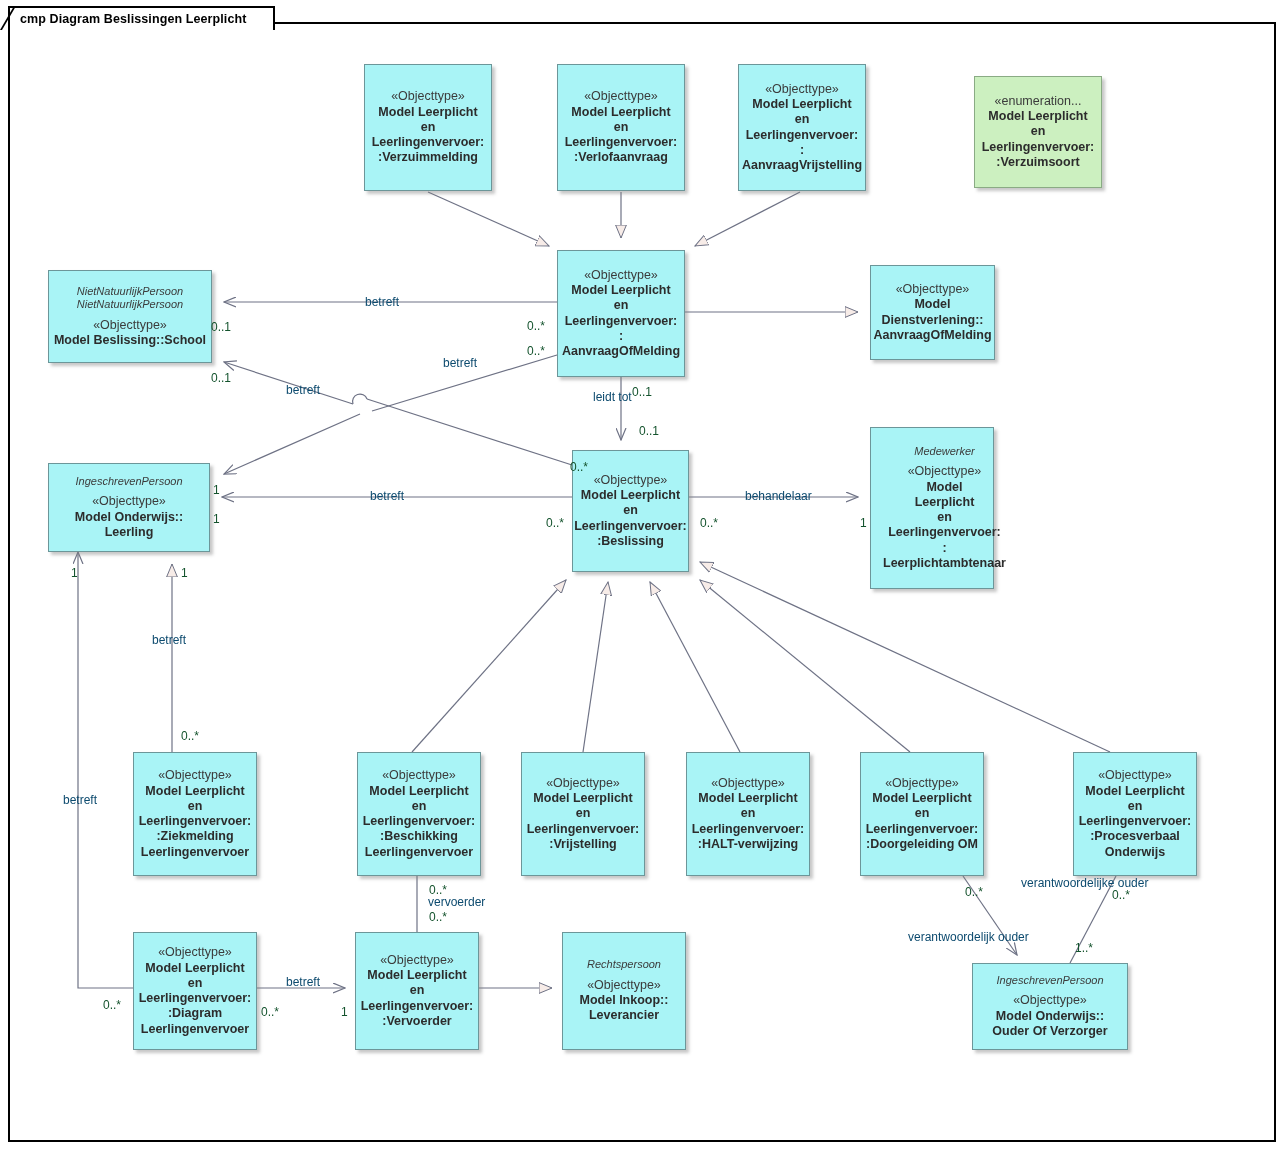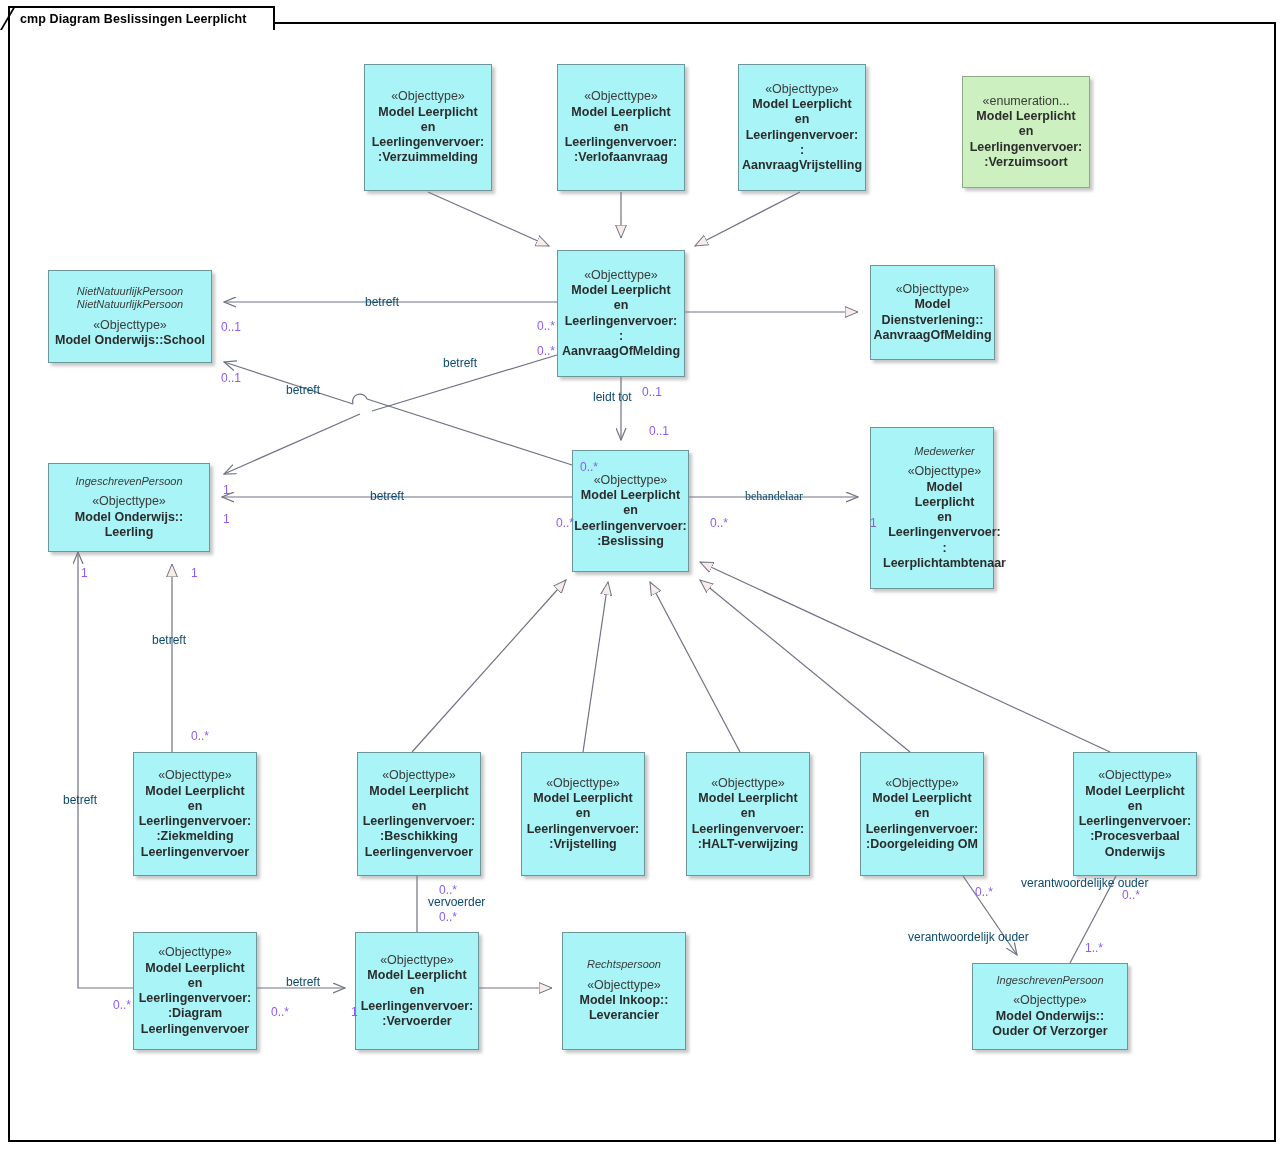--- a/index.html
+++ b/index.html
@@ -8,27 +8,27 @@
   #frame{position:absolute;left:8px;top:22px;width:1268px;height:1120px;border:2px solid #000;box-sizing:border-box;background:#fff;}
   #tab{position:absolute;left:8px;top:6px;height:24px;background:#fff;border:2px solid #000;border-bottom:none;box-sizing:border-box;
        padding:0 26px 0 10px;display:flex;align-items:center;z-index:6;}
   #tab .tabtxt{font-size:12.5px;font-weight:bold;color:#000;white-space:nowrap;letter-spacing:.1px;}
   #tabslant{position:absolute;top:6px;height:24px;width:22px;z-index:7;}
   svg.lines{position:absolute;left:0;top:0;width:1286px;height:1151px;overflow:visible;z-index:1;}
   .node{position:absolute;box-sizing:border-box;border:1px solid #6c9699;background:#a9f4f6;
         box-shadow:3px 3px 3px rgba(130,130,130,.45);z-index:3;
         display:flex;flex-direction:column;align-items:center;justify-content:center;
         text-align:center;padding:4px 3px;line-height:1.22;}
-  .node.enum{background:#ccf0c0;border:1px solid #8aab84;}
+  .node.enum{background:#ccf0c0;border:1px solid #8aab84;margin-left:12px;}
   .node .hdr{font-style:italic;font-size:11px;color:#3b3b3b;}
   .node .st{font-size:12.5px;color:#3b3b3b;}
   .node .nm{font-size:12.5px;font-weight:bold;color:#2c2c2c;}
   .node .gap{height:6px;}
   .lbl{position:absolute;font-size:12px;color:#0c4a6e;white-space:nowrap;z-index:4;}
-  .mult{position:absolute;font-size:12px;color:#8b5cf6;white-space:nowrap;z-index:4;padding-left:10px;}
+  .mult{position:absolute;font-size:12px;color:#14532d;white-space:nowrap;z-index:4;}
 </style>
 </head>
 <body>
 
 <div id="canvas">
 
   <div id="frame"></div>
 
   <div id="tab">
     <span class="tabtxt">cmp Diagram Beslissingen Leerplicht</span>
@@ -133,21 +133,21 @@
         <div class="st">«Objecttype»</div>
         <div class="nm">Model</div>
         <div class="nm">Dienstverlening::</div>
         <div class="nm">AanvraagOfMelding</div>
       </div>
       <div class="node" style="left: 48px; top: 270px; width: 164px; height: 93px;">
         <div class="hdr">NietNatuurlijkPersoon</div>
         <div class="hdr">NietNatuurlijkPersoon</div>
         <div class="gap"></div>
         <div class="st">«Objecttype»</div>
-        <div class="nm">Model Onderwijs::School</div>
+        <div class="nm">Model Beslissing::School</div>
       </div>
       <div class="node" style="left: 48px; top: 463px; width: 162px; height: 89px;">
         <div class="hdr">IngeschrevenPersoon</div>
         <div class="gap"></div>
         <div class="st">«Objecttype»</div>
         <div class="nm">Model Onderwijs::</div>
         <div class="nm">Leerling</div>
       </div>
       <div class="node" style="left: 572px; top: 450px; width: 117px; height: 122px;">
         <div class="st">«Objecttype»</div>
@@ -243,21 +243,21 @@
     </div>
   <div id="labels">
       <div class="lbl" style="left: 365px; top: 295px;">betreft</div>
       <div class="lbl" style="left: 286px; top: 383px;">betreft</div>
       <div class="lbl" style="left: 443px; top: 356px;">betreft</div>
       <div class="lbl" style="left: 370px; top: 489px;">betreft</div>
       <div class="lbl" style="left: 152px; top: 633px;">betreft</div>
       <div class="lbl" style="left: 63px; top: 793px;">betreft</div>
       <div class="lbl" style="left: 286px; top: 975px;">betreft</div>
       <div class="lbl" style="left: 593px; top: 390px;">leidt tot</div>
-      <div class="lbl" style="left: 745px; top: 489px; font-family: Liberation Serif, serif;">behandelaar</div>
+      <div class="lbl" style="left: 745px; top: 489px;">behandelaar</div>
       <div class="lbl" style="left: 384px; top: 895px; margin-left: 44px;">vervoerder</div>
       <div class="lbl" style="left: 908px; top: 930px;">verantwoordelijk ouder</div>
       <div class="lbl" style="left: 1021px; top: 876px;">verantwoordelijke ouder</div>
       <div class="mult" style="left: 211px; top: 320px;">0..1</div>
       <div class="mult" style="left: 211px; top: 371px;">0..1</div>
       <div class="mult" style="left: 527px; top: 319px;">0..*</div>
       <div class="mult" style="left: 527px; top: 344px;">0..*</div>
       <div class="mult" style="left: 632px; top: 385px;">0..1</div>
       <div class="mult" style="left: 639px; top: 424px;">0..1</div>
       <div class="mult" style="left: 213px; top: 483px;">1</div>

